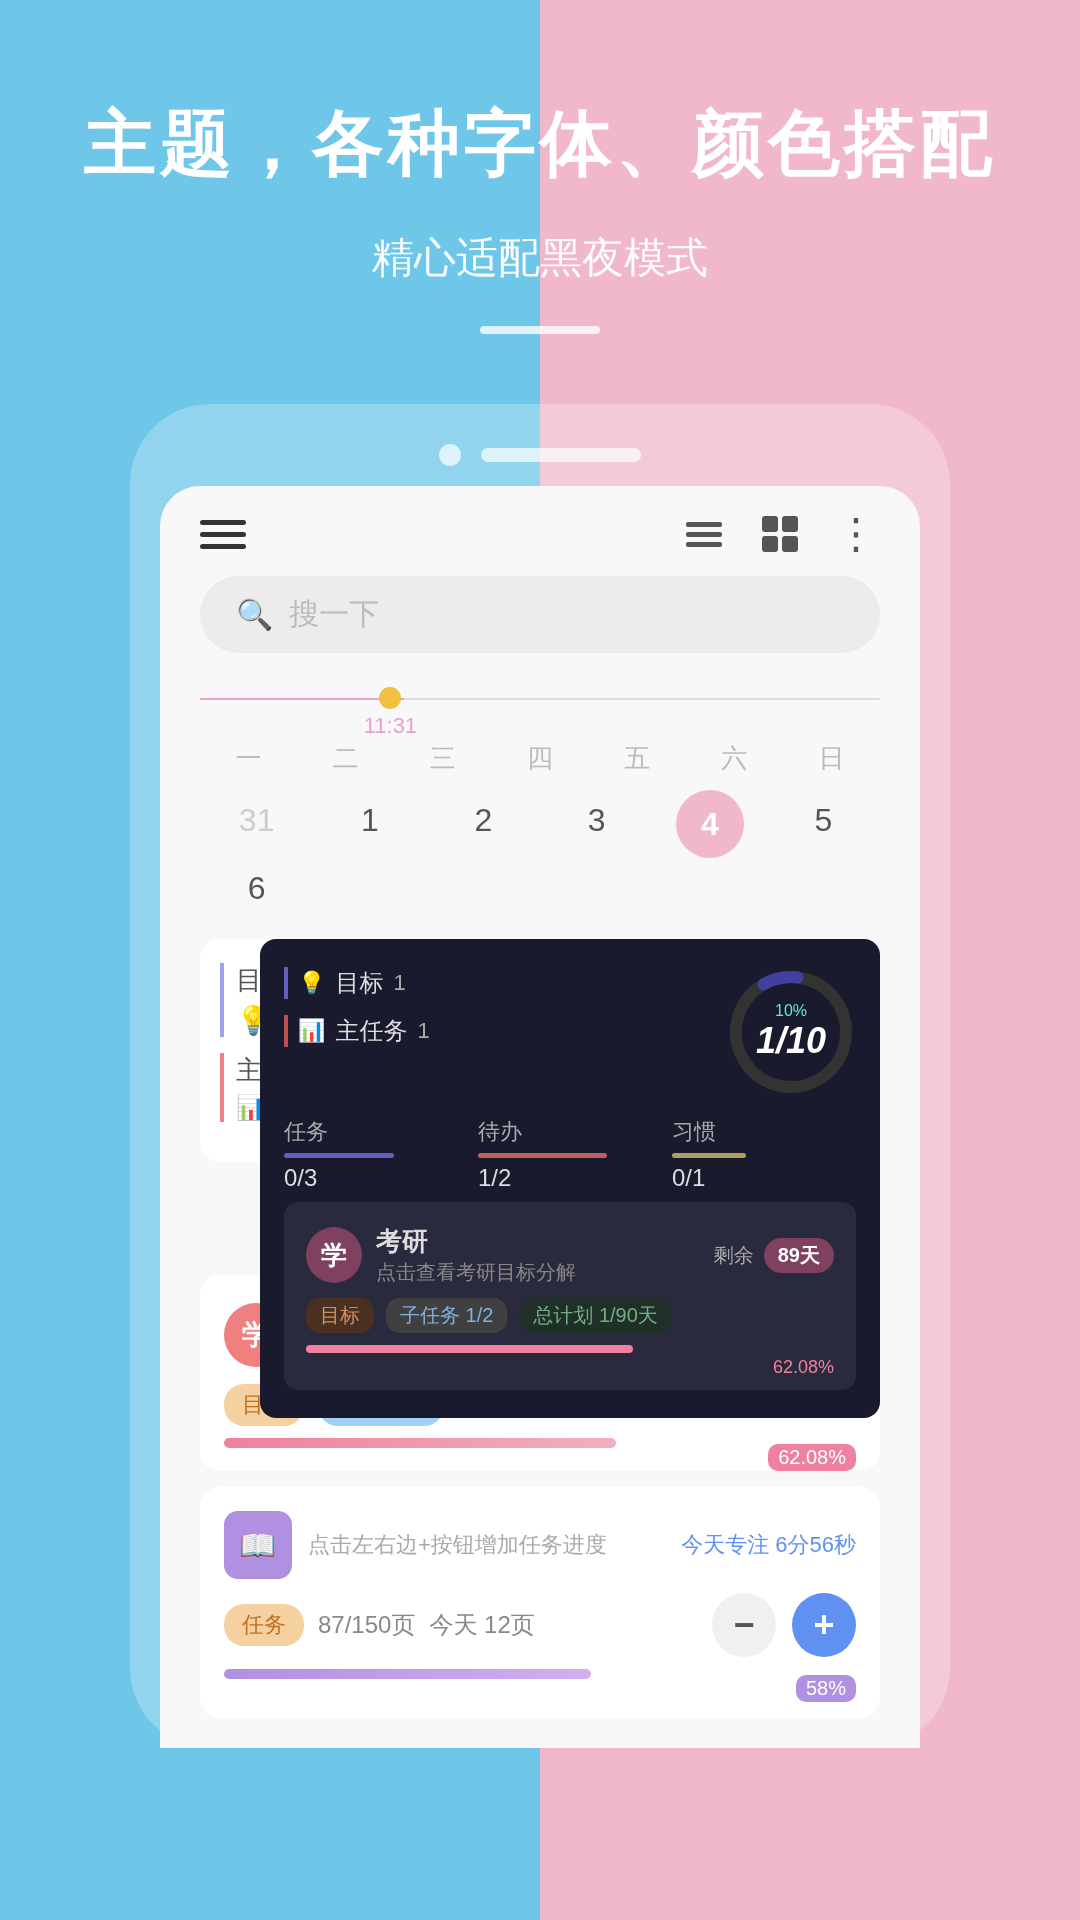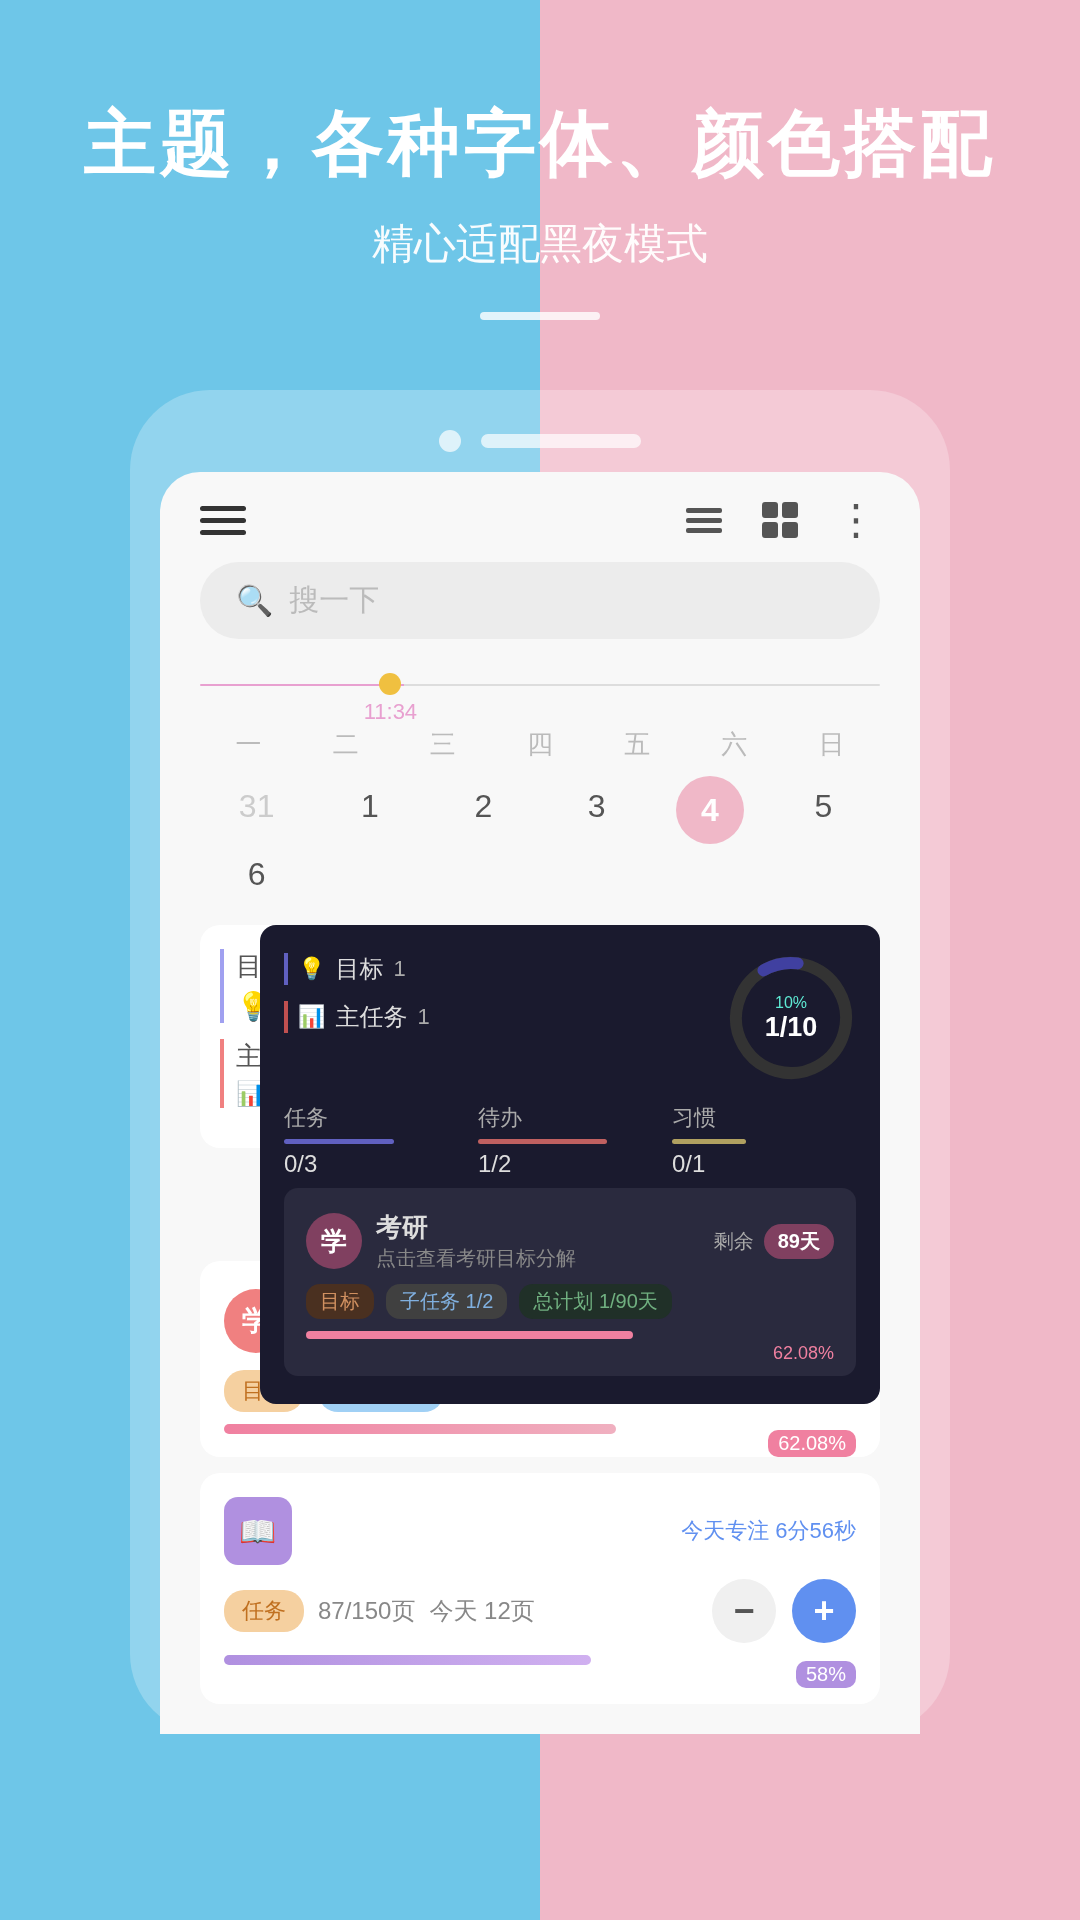--- a/index.html
+++ b/index.html
@@ -41,21 +41,21 @@
       text-align: center;
       padding-top: 100px;
       padding-bottom: 40px;
     }
     .header-title {
       font-size: 72px;
       font-weight: 700;
       color: #fff;
       letter-spacing: 4px;
       line-height: 1.2;
-      margin-bottom: 30px;
+      margin-bottom: 44px;
     }
     .header-subtitle {
       font-size: 42px;
       color: rgba(255,255,255,0.95);
       font-weight: 400;
     }
     .header-divider {
       width: 120px;
       height: 8px;
       background: rgba(255,255,255,0.8);
@@ -332,24 +332,25 @@
       top: 50%; left: 50%;
       transform: translate(-50%, -50%);
       text-align: center;
     }
     .circle-pct {
       font-size: 16px;
       color: #5eead4;
       display: block;
     }
     .circle-val {
-      font-size: 27px;
+      font-size: 36px;
       color: #fff;
       font-weight: 700;
       display: block;
+      font-style: italic;
     }
 
     
     .dark-bottom-stats {
       display: grid;
       grid-template-columns: 1fr 1fr 1fr;
       gap: 10px;
       margin-top: 8px;
     }
     .dark-bottom-item {}
@@ -666,21 +667,21 @@
       </div>
 
       <div class="search-bar">
         <span class="search-bar-icon">🔍</span>
         <span class="search-bar-text">搜一下</span>
       </div>
 
       <div class="timeline-bar">
         <div class="timeline-line"></div>
         <div class="timeline-dot"></div>
-        <div class="timeline-time">11:34</div>
+        <div class="timeline-time">11:31</div>
       </div>
 
       <div class="calendar">
         <div class="calendar-weekdays">
           <div class="cal-weekday">一</div>
           <div class="cal-weekday">二</div>
           <div class="cal-weekday">三</div>
           <div class="cal-weekday">四</div>
           <div class="cal-weekday">五</div>
           <div class="cal-weekday">六</div>
@@ -805,20 +806,21 @@
           <div class="kaoyan-progress-bar" style="width:62%;"></div>
           <span class="kaoyan-pct-label">62.08%</span>
         </div>
       </div>
 
       <div class="book-card">
         <div class="book-header">
           <div class="book-left">
             <div class="book-avatar">📖</div>
             <div class="book-info">
+              <div class="book-desc">点击左右边+按钮增加任务进度</div>
             </div>
           </div>
           <div class="book-focus">今天专注 6分56秒</div>
         </div>
         <div class="book-tags-row">
           <span class="tag tag-task">任务</span>
           <span class="book-pages">87/150页</span>
           <span class="book-today">今天 12页</span>
           <div class="book-counter-btns" style="margin-left:auto;">
             <button class="counter-btn btn-minus">−</button>

